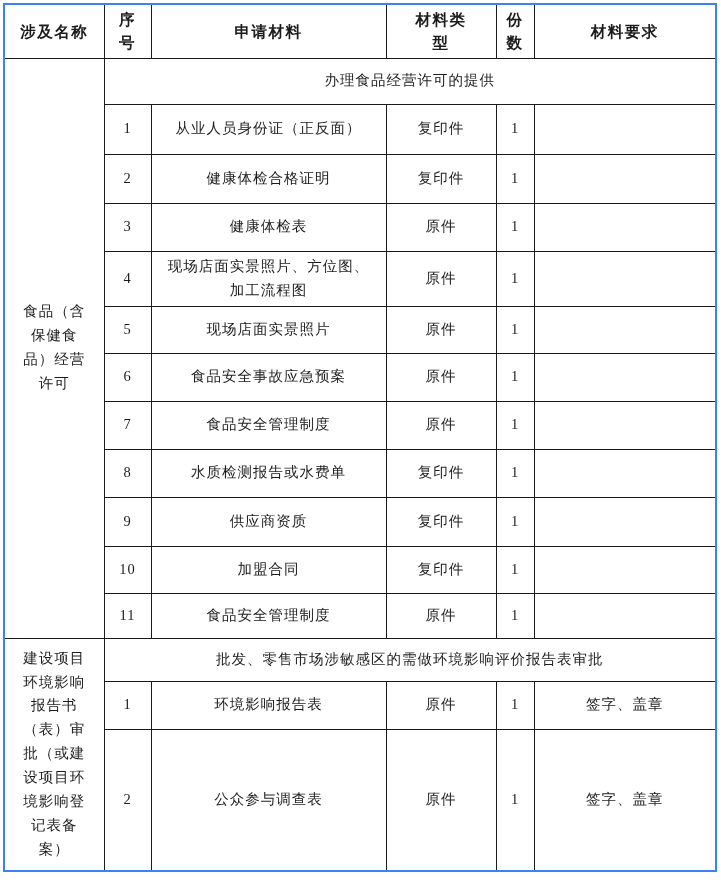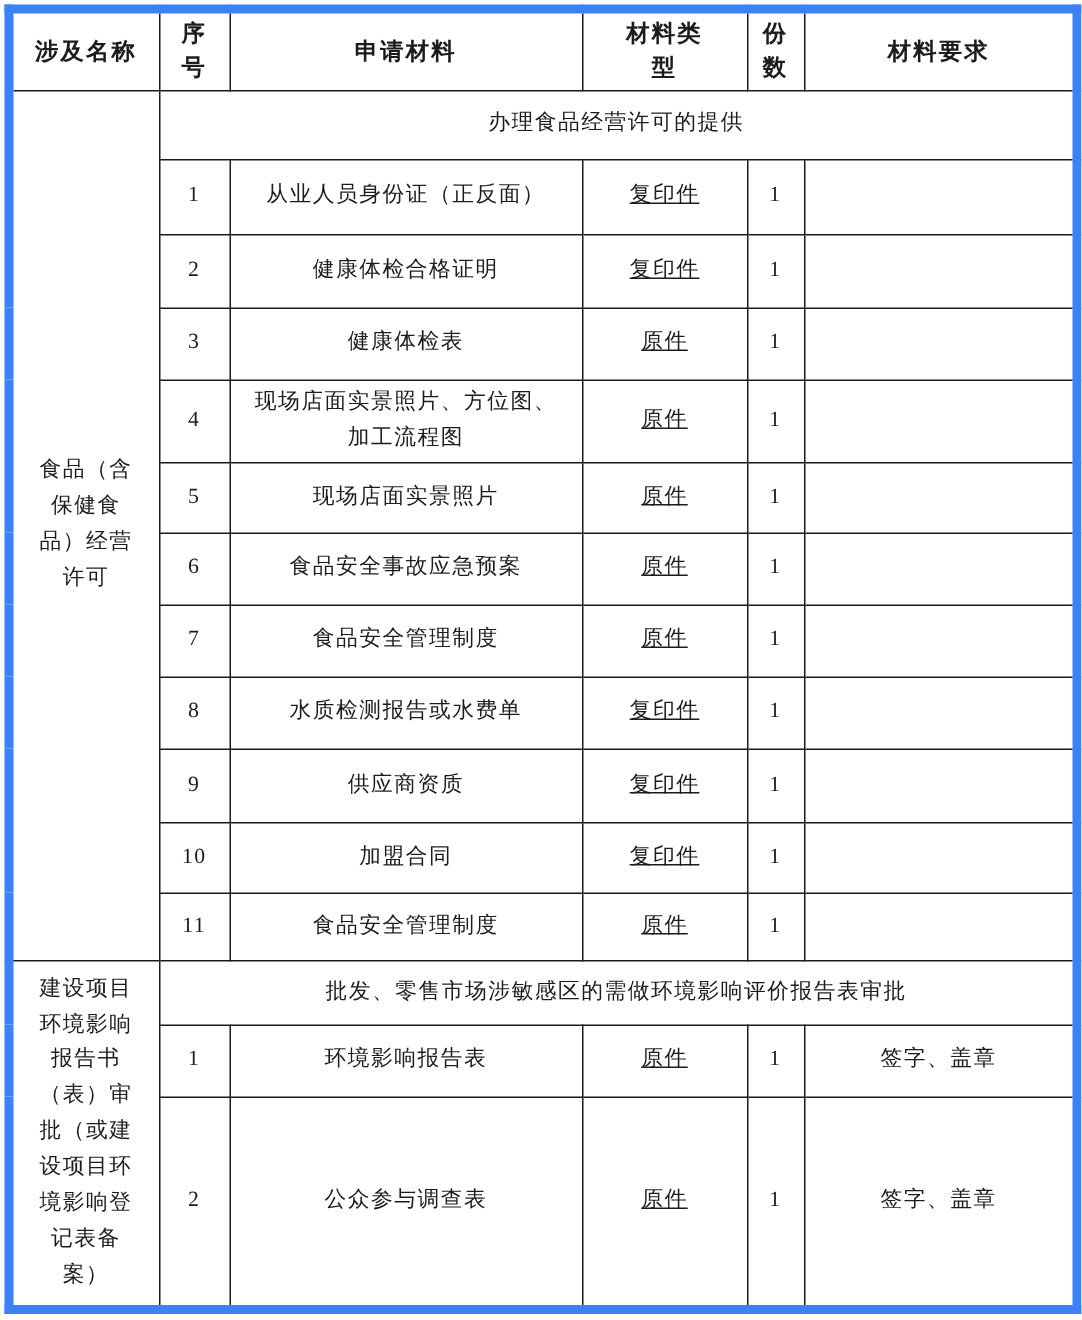--- a/index.html
+++ b/index.html
@@ -14,21 +14,21 @@
   .page {
     width: 721px;
     height: 880px;
     background: #ffffff;
     box-sizing: border-box;
     padding: 3px 0 0 3px;
   }
   table.materials {
     border-collapse: collapse;
     table-layout: fixed;
-    border: 6px solid #3b82f6;
+    border: 2px solid #3b82f6;
   }
   table.materials td, table.materials th {
     border: 1px solid #1b1b1b;
     text-align: center;
     vertical-align: middle;
     white-space: pre-line;
     padding: 2px 4px;
     font-size: 14.5px;
     color: #1c1c1c;
     letter-spacing: 1px;
@@ -48,21 +48,20 @@
     letter-spacing: 2.5px;
   }
   td.category-cell {
     font-size: 14.5px;
     letter-spacing: 1.5px;
     line-height: 24px;
     padding: 2px 10px;
   }
   td.c-type {
     letter-spacing: 4px;
-    text-decoration: underline;
   }
   td.c-no {
     letter-spacing: 0;
   }
 </style>
 </head>
 <body>
 
 <div class="page">
   <table class="materials">

